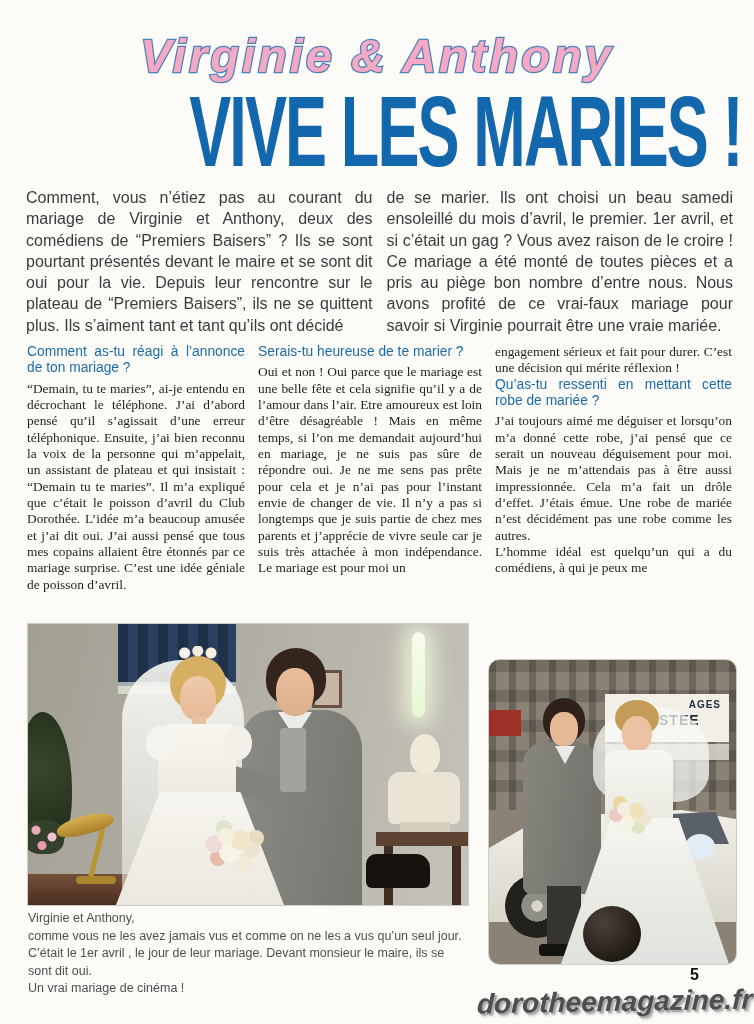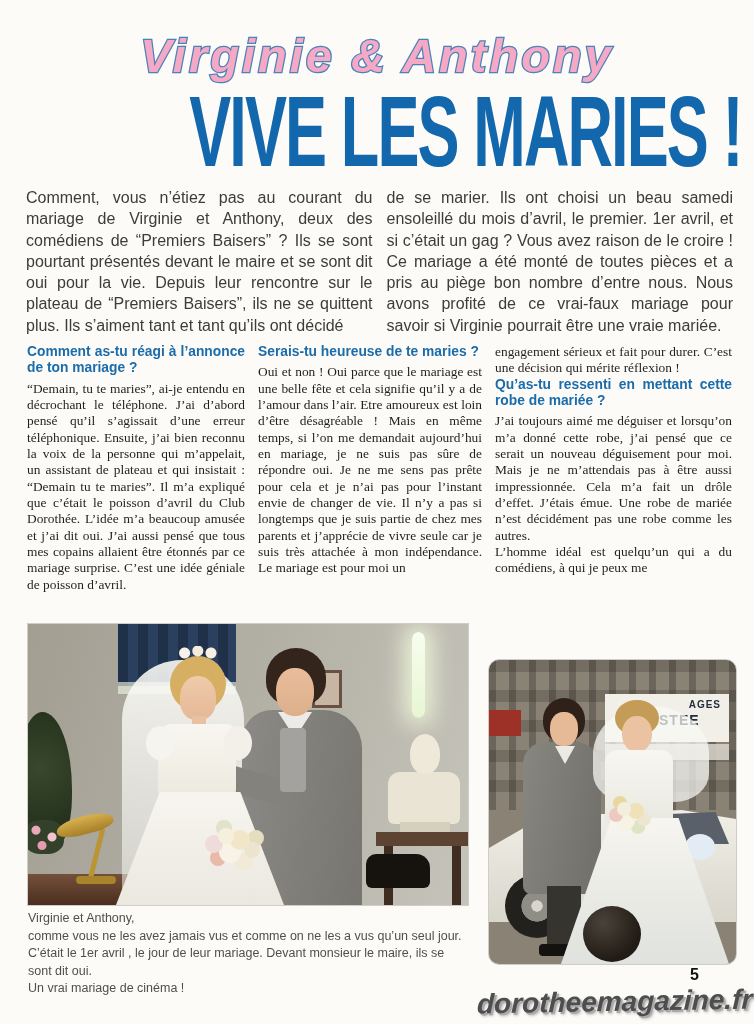--- a/index.html
+++ b/index.html
@@ -19,21 +19,21 @@
   .intro{position:absolute;top:187px;left:26px;width:707px;display:flex;gap:14px;
     font-size:16px;line-height:1.33;color:#3c3c3c;text-align:justify;}
   .intro-col{flex:1;margin:0;}
 
   
   .qa{position:absolute;top:344px;left:27px;width:705px;display:flex;gap:13px;}
   .qcol{font-family:"Liberation Serif",serif;font-size:13.4px;line-height:1.22;
     color:#1f1f1f;text-align:justify;}
   .qcol1{width:218px}.qcol2{width:224px}.qcol3{width:237px}
   .qhead{font-family:"Liberation Sans",sans-serif;font-size:13.8px;line-height:1.18;
-    color:#1b6cab;margin:0 0 4px;font-weight:bold;}
+    color:#1b6cab;margin:0 0 4px;font-weight:normal;}
   .qhead.gap{}
   .ans{margin:0;}
 
   
   .photo{position:absolute;overflow:hidden;outline:1px solid rgba(0,0,0,.18);}
   .photo *{position:absolute;}
   .photo-left{left:28px;top:624px;width:440px;height:281px;
     background:linear-gradient(105deg,#a29e92,#b5b2a8 55%,#c6c4ba);}
   .photo-right{left:489px;top:660px;width:247px;height:304px;background:#8a8275;border-radius:10px;}
 
@@ -155,21 +155,21 @@
     <p class="intro-col">Comment, vous n’étiez pas au courant du mariage de Virginie et Anthony, deux des comédiens de “Premiers Baisers” ? Ils se sont pourtant présentés devant le maire et se sont dit oui pour la vie. Depuis leur rencontre sur le plateau de “Premiers Baisers”, ils ne se quittent plus. Ils s’aiment tant et tant qu’ils ont décidé</p>
     <p class="intro-col">de se marier. Ils ont choisi un beau samedi ensoleillé du mois d’avril, le premier. 1er avril, et si c’était un gag ? Vous avez raison de le croire ! Ce mariage a été monté de toutes pièces et a pris au piège bon nombre d’entre nous. Nous avons profité de ce vrai-faux mariage pour savoir si Virginie pourrait être une vraie mariée.</p>
   </div>
 
   <div class="qa">
     <div class="qcol qcol1">
       <h3 class="qhead">Comment as-tu réagi à l’annonce de ton mariage ?</h3>
       <p class="ans">“Demain, tu te maries”, ai-je entendu en décrochant le téléphone. J’ai d’abord pensé qu’il s’agissait d’une erreur téléphonique. Ensuite, j’ai bien reconnu la voix de la personne qui m’appelait, un assistant de plateau et qui insistait : “Demain tu te maries”. Il m’a expliqué que c’était le poisson d’avril du Club Dorothée. L’idée m’a beaucoup amusée et j’ai dit oui. J’ai aussi pensé que tous mes copains allaient être étonnés par ce mariage surprise. C’est une idée géniale de poisson d’avril.</p>
     </div>
     <div class="qcol qcol2">
-      <h3 class="qhead">Serais-tu heureuse de te maries ?</h3>
+      <h3 class="qhead">Serais-tu heureuse de te marier ?</h3>
       <p class="ans">Oui et non ! Oui parce que le mariage est une belle fête et cela signifie qu’il y a de l’amour dans l’air. Etre amoureux est loin d’être désagréable ! Mais en même temps, si l’on me demandait aujourd’hui en mariage, je ne suis pas sûre de répondre oui. Je ne me sens pas prête pour cela et je n’ai pas pour l’instant envie de changer de vie. Il n’y a pas si longtemps que je suis partie de chez mes parents et j’apprécie de vivre seule car je suis très attachée à mon indépendance. Le mariage est pour moi un</p>
     </div>
     <div class="qcol qcol3">
       <p class="ans">engagement sérieux et fait pour durer. C’est une décision qui mérite réflexion !</p>
       <h3 class="qhead gap">Qu’as-tu ressenti en mettant cette robe de mariée ?</h3>
       <p class="ans">J’ai toujours aimé me déguiser et lorsqu’on m’a donné cette robe, j’ai pensé que ce serait un nouveau déguisement pour moi. Mais je ne m’attendais pas à être aussi impressionnée. Cela m’a fait un drôle d’effet. J’étais émue. Une robe de mariée n’est décidément pas une robe comme les autres.</p>
       <p class="ans">L’homme idéal est quelqu’un qui a du comédiens, à qui je peux me</p>
     </div>
   </div>
 

